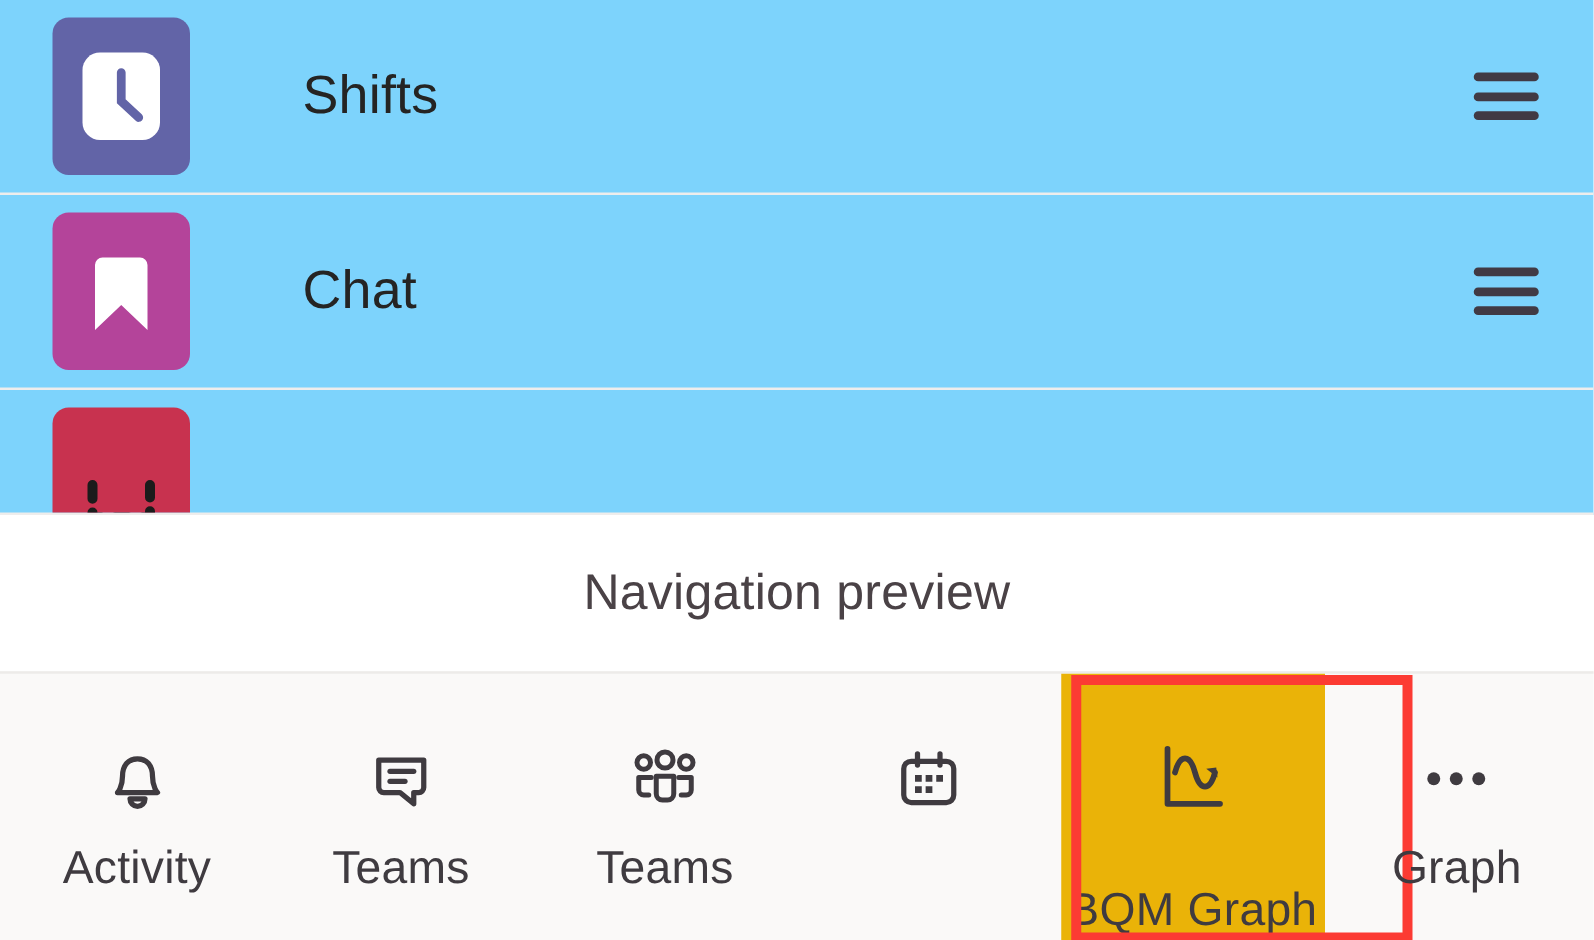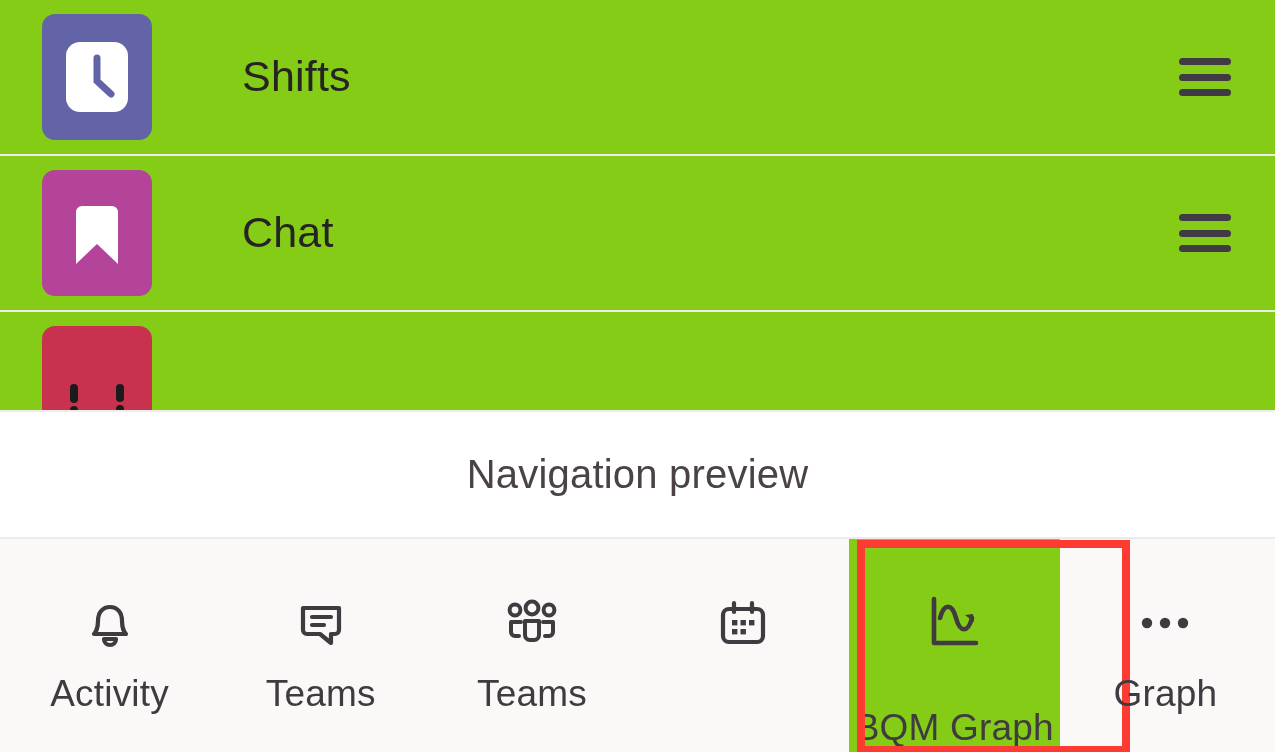--- a/index.html
+++ b/index.html
@@ -32,21 +32,21 @@
     overflow: hidden;
   }
 
   .reorder-row {
     position: relative;
     display: flex;
     align-items: center;
     width: 100%;
     height: 156px;
     padding: 0 44px 0 42px;
-    background: #84cc16;
+    background: #7dd3fc;
     border-bottom: 2px solid #eeedec;
   }
 
   .row-icon {
     width: 110px;
     height: 126px;
     border-radius: 13px;
     flex: 0 0 auto;
     display: flex;
     align-items: center;
@@ -162,21 +162,21 @@
     top: 1px;
     width: 273px;
     height: 214px;
     border: 8px solid #fc3b33;
     background: transparent;
     pointer-events: none;
     box-sizing: border-box;
   }
 
   .nav-item.highlighted {
-    background: #84cc16;
+    background: #eab308;
     gap: 48px;
   }
 </style>
 </head>
 <body>
 
 <div id="app">
 
   <div class="reorder-list">
 

